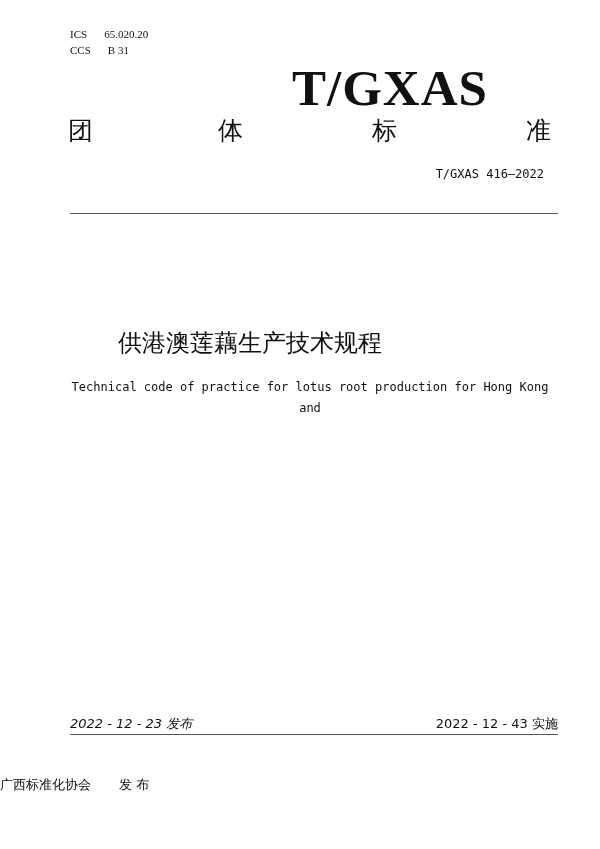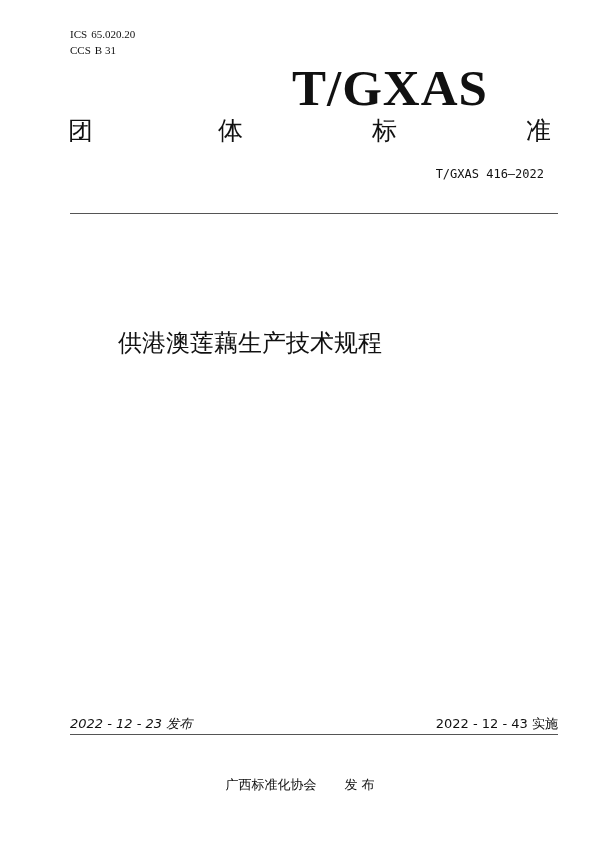--- a/index.html
+++ b/index.html
@@ -1,29 +1,29 @@
 <!DOCTYPE html>
 <html><head>
 <meta charset="utf-8">
 <style>
 html,body{margin:0;padding:0;background:#fff;}
 body{width:600px;height:849px;position:relative;overflow:hidden;color:#111;font-family:"DejaVu Sans",sans-serif;}
 .abs{position:absolute;}
 .ics{left:70px;top:26px;font-family:"Liberation Serif",serif;font-size:11px;line-height:16px;}
-.ics span.v{margin-left:4px;}
+.ics span.v{margin-left:17px;}
 .brand{left:292px;top:60px;font-family:Liberation Serif, serif;font-weight:bold;font-size:51px;letter-spacing:1px;line-height:56px;}
 .kind{top:114px;font-size:25px;line-height:34px;}
 .code{right:56px;top:167px;font-family:"DejaVu Sans Mono",monospace;font-size:12px;}
 .hr1{left:70px;width:488px;top:213px;height:0;border-top:1px solid #555;}
 .title{left:0;width:500px;top:327px;text-align:center;font-size:24px;line-height:32px;}
 .en{left:60px;width:500px;top:377px;text-align:center;font-family:"DejaVu Sans Mono",monospace;font-size:12px;line-height:21px;}
 .d1{left:70px;top:715px;font-size:13px;font-style:italic;}
 .d2{right:42px;top:715px;font-size:13px;}
 .hr2{left:70px;width:488px;top:734px;border-top:1px solid #555;}
-.pub{left:0;width:600px;top:776px;text-align:center;font-size:13px;}
+.pub{left:0;width:600px;top:776px;text-align:left;font-size:13px;}
 .pub .gap{display:inline-block;width:28px;}
 </style>
 </head>
 <body>
 
 <div class="abs ics">
 <div><span>ICS</span><span class="v">65.020.20</span></div>
 <div><span>CCS</span><span class="v">B 31</span></div>
 </div>
 
@@ -32,19 +32,20 @@
 <div class="abs kind" style="left:68px">团</div>
 <div class="abs kind" style="left:218px">体</div>
 <div class="abs kind" style="left:372px">标</div>
 <div class="abs kind" style="left:526px">准</div>
 
 <div class="abs code">T/GXAS 416—2022</div>
 <div class="abs hr1"></div>
 
 <div class="abs title">供港澳莲藕生产技术规程</div>
 <div class="abs en">
+<div>Technical code of practice for lotus root production for Hong Kong and</div>
 </div>
 
 <div class="abs d1">2022 - 12 - 23 发布</div>
 <div class="abs d2">2022 - 12 - 43 实施</div>
 <div class="abs hr2"></div>
 
 <div class="abs pub"><span>广西标准化协会</span><span class="gap"></span><span>发 布</span></div>
 
 </body></html>

